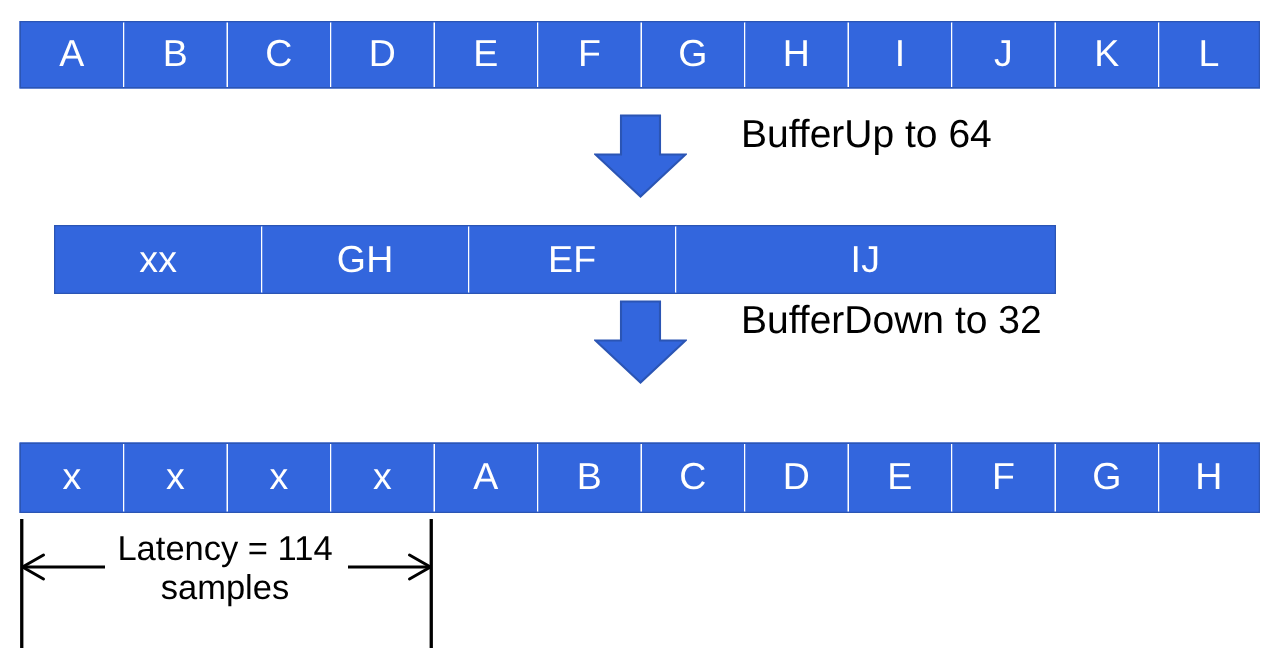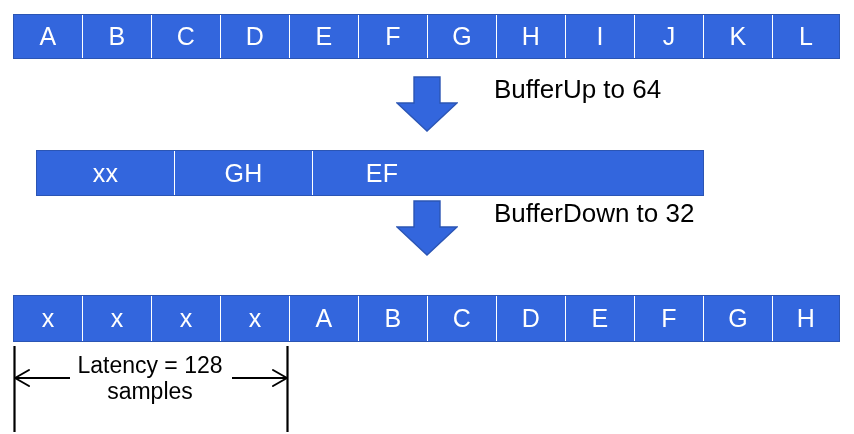--- a/index.html
+++ b/index.html
@@ -111,20 +111,21 @@
   <svg class="down-arrow" viewBox="0 0 62 56">
     <polygon points="18,1 44,1 44,27 61,27 31,55 1,27 18,27" fill="#3366DD" stroke="#2B55B4" stroke-width="1.4"></polygon>
   </svg>
   <span class="arrow-label">BufferUp to 64</span>
 </div>
 
 <div class="buffer-row" id="row-mid">
   <div class="buffer-cell" style="width:138px">xx</div>
   <div class="buffer-cell" style="width:138px">GH</div>
   <div class="buffer-cell" style="width:138px">EF</div>
+  <div class="buffer-cell" style="flex:1 1 auto">IJ</div>
 </div>
 
 <div class="arrow-group" id="arrow-group-down">
   <svg class="down-arrow" viewBox="0 0 62 56">
     <polygon points="18,1 44,1 44,27 61,27 31,55 1,27 18,27" fill="#3366DD" stroke="#2B55B4" stroke-width="1.4"></polygon>
   </svg>
   <span class="arrow-label">BufferDown to 32</span>
 </div>
 
 <div class="buffer-row" id="row-output">
@@ -153,15 +154,15 @@
 
     <polyline points="29,26 15,34 29,42" fill="none" stroke="#000000" stroke-width="2" stroke-linecap="round" stroke-linejoin="round"></polyline>
 
     <line x1="232" y1="34" x2="287" y2="34" stroke="#000000" stroke-width="2"></line>
 
     <polyline points="273,26 287,34 273,42" fill="none" stroke="#000000" stroke-width="2" stroke-linecap="round" stroke-linejoin="round"></polyline>
   </svg>
 </div>
 
 <div class="latency-text">
-  <span class="l1">Latency = 128</span>
+  <span class="l1">Latency = 114</span>
   <span class="l2">samples</span>
 </div>
 
 </body></html>

